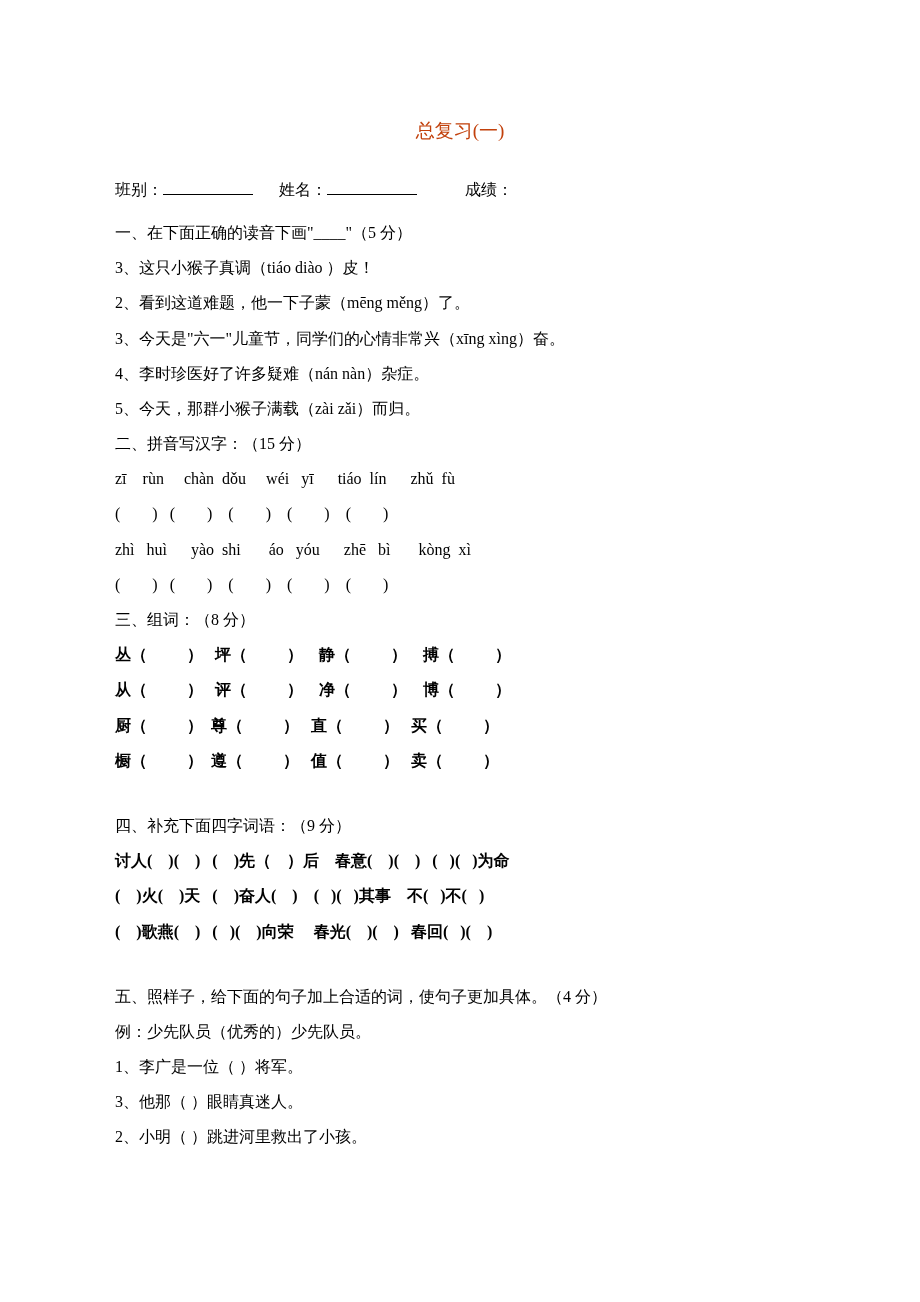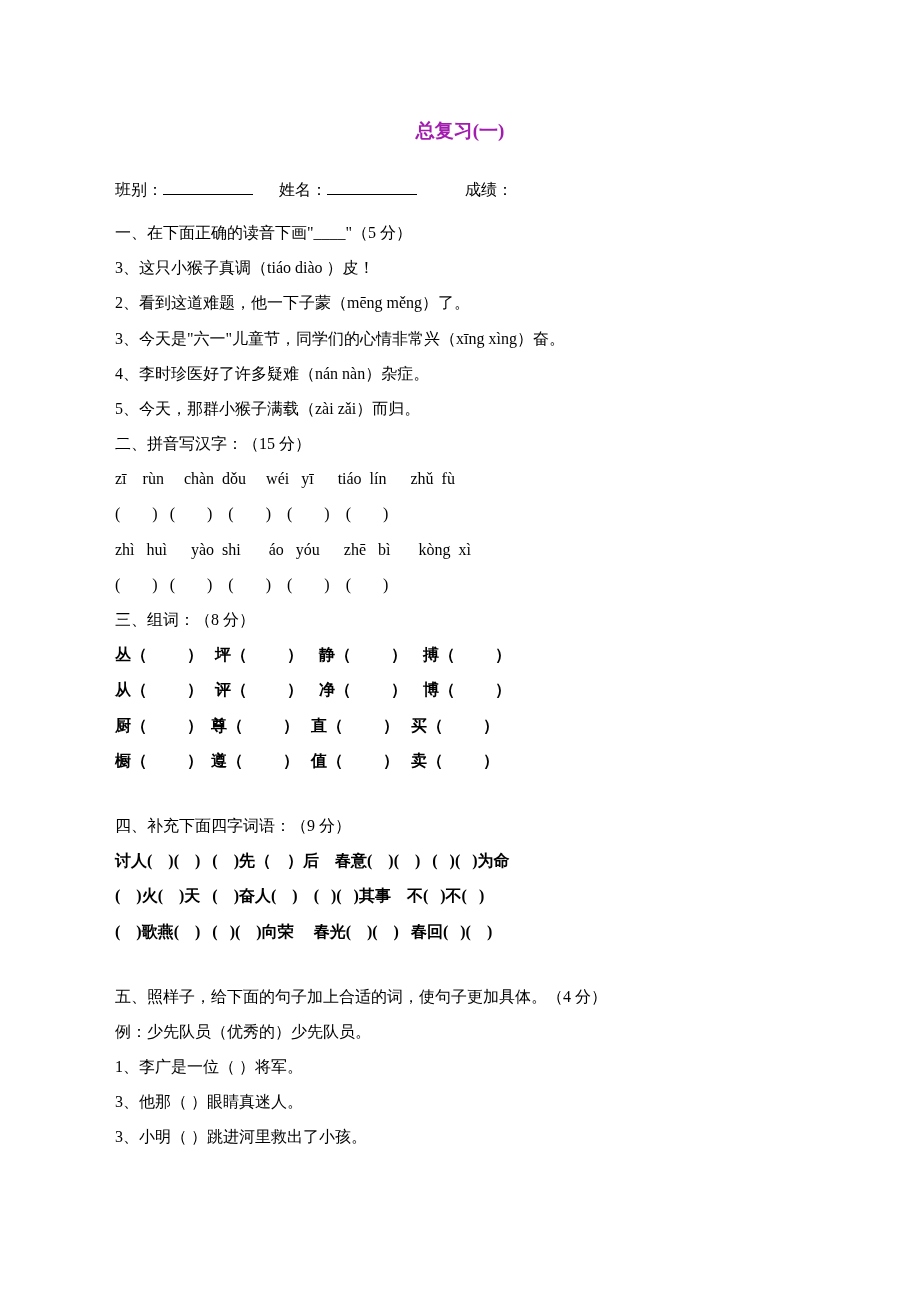--- a/index.html
+++ b/index.html
@@ -11,22 +11,22 @@
       background: #ffffff;
       font-family: "SimSun", "宋体", serif;
       font-size: 16px;
       line-height: 2.2;
       color: #000000;
       padding: 110px 115px 60px 115px;
       width: 920px;
     }
     .title {
       text-align: center;
-      color: #a21caf;
-      font-weight: bold;
+      color: #c2410c;
+      font-weight: normal;
       font-size: 19px;
       margin-bottom: 20px;
       font-family: "SimSun", "宋体", serif;
     }
     .header-line {
       margin-bottom: 8px;
       font-family: Liberation Serif, serif;
     }
     .blank-underline {
       display: inline-block;
@@ -91,13 +91,13 @@
 <div class="word-row">讨人(    )(    )   (    )先（    ）后    春意(    )(    )   (   )(   )为命</div>
 <div class="word-row">(    )火(    )天   (    )奋人(    )    (   )(   )其事    不(   )不(   )</div>
 <div class="word-row">(    )歌燕(    )   (   )(    )向荣     春光(    )(    )   春回(   )(    )</div>
 
 <div style="height:30px;"></div>
 
 <div class="section-label">五、照样子，给下面的句子加上合适的词，使句子更加具体。（4 分）</div>
 <div>例：少先队员（优秀的）少先队员。</div>
 <div>1、李广是一位（          ）将军。</div>
 <div>3、他那（          ）眼睛真迷人。</div>
-<div>3、小明（          ）跳进河里救出了小孩。</div>
+<div>2、小明（          ）跳进河里救出了小孩。</div>
 
 </body></html>

